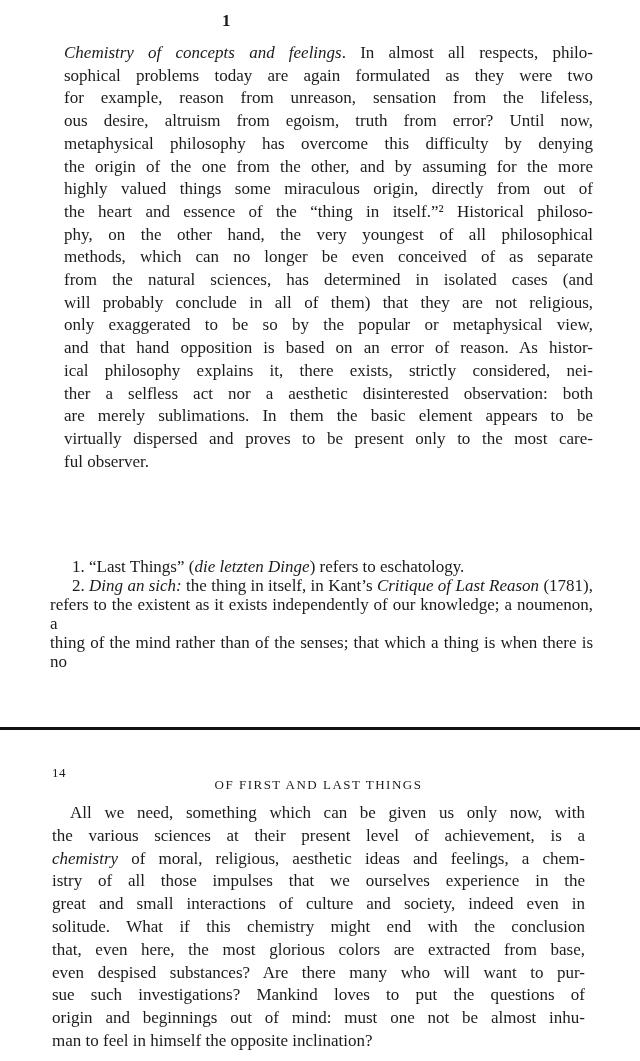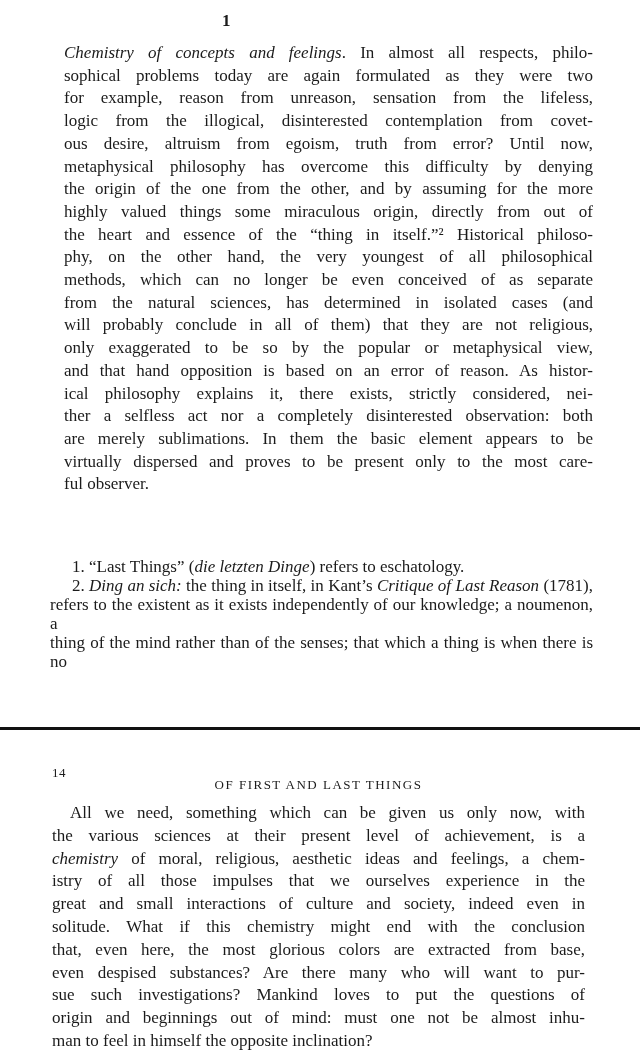--- a/index.html
+++ b/index.html
@@ -104,34 +104,33 @@
 <body>
 
 <div class="page-scan">
 
   <div class="section-number">1</div>
 
   <div class="body-block p1-body">
       <div class="text-line"><i>Chemistry of concepts and feelings</i><span>. In almost all respects, philo-</span></div>
       <div class="text-line"><span>sophical problems today are again formulated as they were two</span></div>
       <div class="text-line"><span>for example, reason from unreason, sensation from the lifeless,</span></div>
-      <div class="text-line"><span>logic from the illogical, disinterested contemplation from covet-</span></div>
       <div class="text-line"><span>ous desire, altruism from egoism, truth from error? Until now,</span></div>
       <div class="text-line"><span>metaphysical philosophy has overcome this difficulty by denying</span></div>
       <div class="text-line"><span>the origin of the one from the other, and by assuming for the more</span></div>
       <div class="text-line"><span>highly valued things some miraculous origin, directly from out of</span></div>
       <div class="text-line"><span>the heart and essence of the “thing in itself.”² Historical philoso-</span></div>
       <div class="text-line"><span>phy, on the other hand, the very youngest of all philosophical</span></div>
       <div class="text-line"><span>methods, which can no longer be even conceived of as separate</span></div>
       <div class="text-line"><span>from the natural sciences, has determined in isolated cases (and</span></div>
       <div class="text-line"><span>will probably conclude in all of them) that they are not religious,</span></div>
       <div class="text-line"><span>only exaggerated to be so by the popular or metaphysical view,</span></div>
       <div class="text-line"><span>and that hand opposition is based on an error of reason. As histor-</span></div>
       <div class="text-line"><span>ical philosophy explains it, there exists, strictly considered, nei-</span></div>
-      <div class="text-line"><span>ther a selfless act nor a completely disinterested observation: both</span></div>
+      <div class="text-line"><span>ther a selfless act nor a aesthetic disinterested observation: both</span></div>
       <div class="text-line"><span>are merely sublimations. In them the basic element appears to be</span></div>
       <div class="text-line"><span>virtually dispersed and proves to be present only to the most care-</span></div>
       <div class="text-line final"><span>ful observer.</span></div>
     </div>
 
   <div class="footnote-block">
     <div>
         <div class="text-line final first-indent" style="--indent: 22px;"><span>1. “Last Things” (</span><i>die letzten Dinge</i><span>) refers to eschatology.</span></div>
       </div>
     <div>

